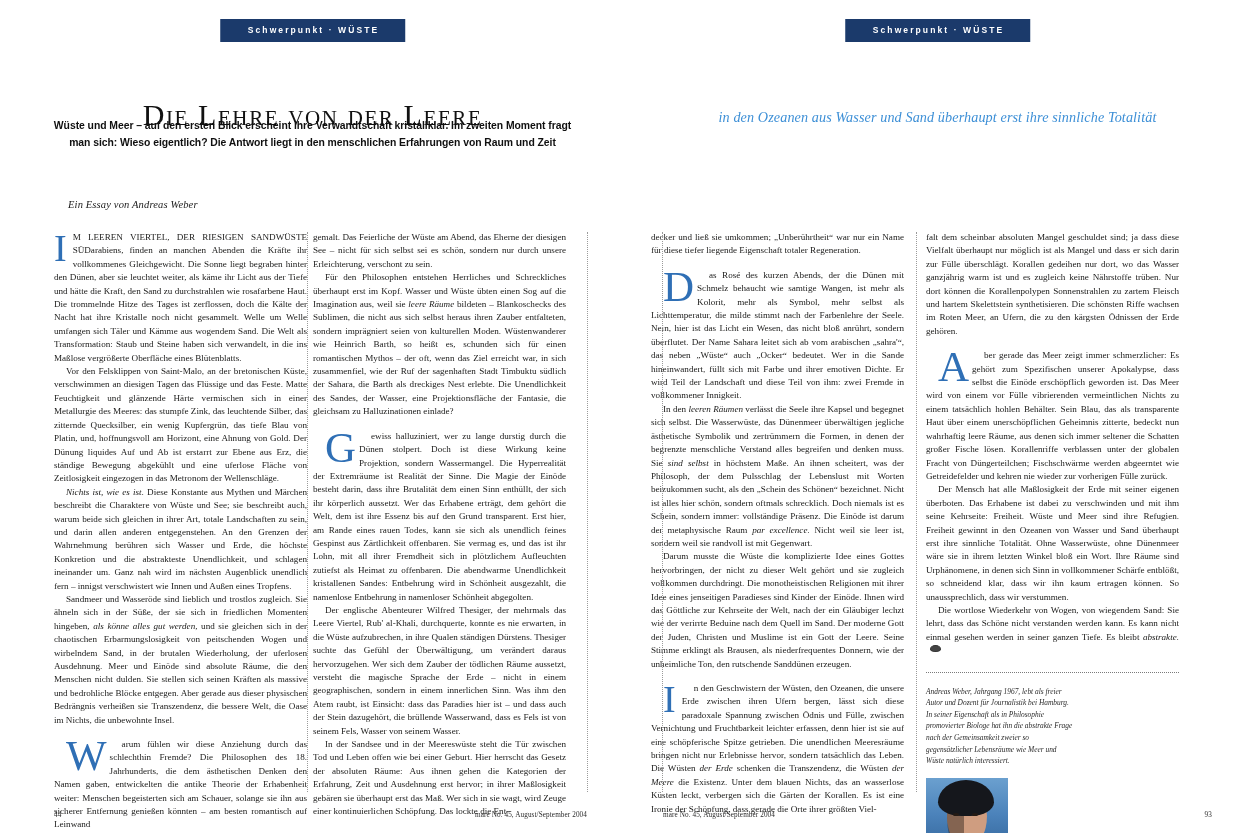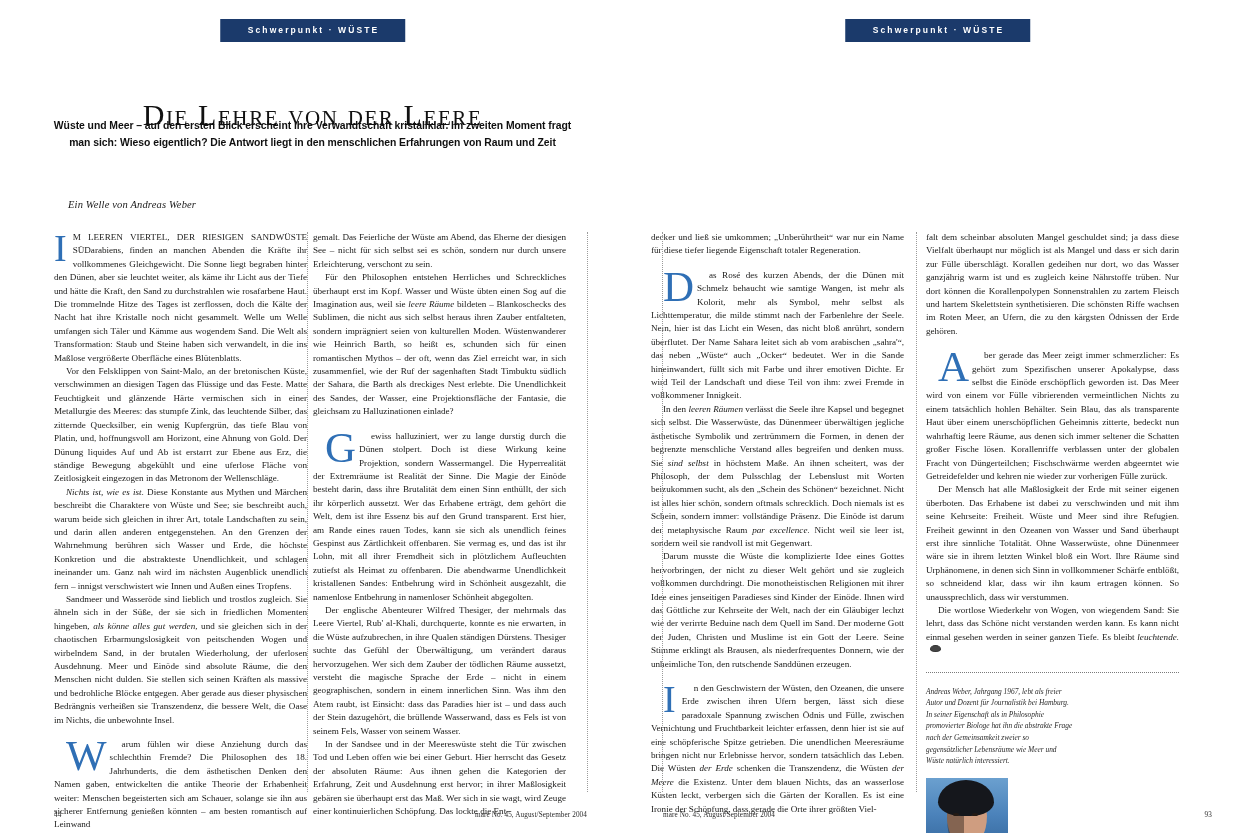--- a/index.html
+++ b/index.html
@@ -279,21 +279,21 @@
 <div class="spread">
 
   <div class="page page-left">
 
     <div class="banner">Schwerpunkt · WÜSTE</div>
 
     <h1 class="headline">Die Lehre von der Leere</h1>
 
     <div class="standfirst">Wüste und Meer – auf den ersten Blick erscheint ihre Verwandtschaft kristallklar. Im zweiten Moment fragt man sich: Wieso eigentlich? Die Antwort liegt in den menschlichen Erfahrungen von Raum und Zeit</div>
 
-    <div class="byline">Ein Welle von Andreas Weber</div>
+    <div class="byline">Ein Essay von Andreas Weber</div>
 
     <div class="cols">
 
       <div class="col col-a">
         <p class="first"><span class="dropcap letter-I">I</span><span>M LEEREN VIERTEL, DER RIESIGEN SANDWÜSTE SÜDarabiens, finden an manchen Abenden die Kräfte ihr vollkommenes Gleichgewicht. Die Sonne liegt begraben hinter den Dünen, aber sie leuchtet weiter, als käme ihr Licht aus der Tiefe und hätte die Kraft, den Sand zu durchstrahlen wie rosafarbene Haut. Die trommelnde Hitze des Tages ist zerflossen, doch die Kälte der Nacht hat ihre Kristalle noch nicht gesammelt. Welle um Welle umfangen sich Täler und Kämme aus wogendem Sand. Die Welt als Transformation: Staub und Steine haben sich verwandelt, in die ins Maßlose vergrößerte Oberfläche eines Blütenblatts.</span></p>
         <p><span>Vor den Felsklippen von Saint-Malo, an der bretonischen Küste, verschwimmen an diesigen Tagen das Flüssige und das Feste. Matte Feuchtigkeit und glänzende Härte vermischen sich in einer Metallurgie des Meeres: das stumpfe Zink, das leuchtende Silber, das zitternde Quecksilber, ein wenig Kupfergrün, das tiefe Blau von Platin, und, hoffnungsvoll am Horizont, eine Ahnung von Gold. Der Dünung liquides Auf und Ab ist erstarrt zur Ebene aus Erz, die ständige Bewegung abgekühlt und eine uferlose Fläche von Zeitlosigkeit eingezogen in das Metronom der Wellenschläge.</span></p>
         <p><i>Nichts ist, wie es ist.</i><span> Diese Konstante aus Mythen und Märchen beschreibt die Charaktere von Wüste und See; sie beschreibt auch, warum beide sich gleichen in ihrer Art, totale Landschaften zu sein, und darin allen anderen entgegenstehen. An den Grenzen der Wahrnehmung berühren sich Wasser und Erde, die höchste Konkretion und die abstrakteste Unendlichkeit, und schlagen ineinander um. Ganz nah wird im nächsten Augenblick unendlich fern – innigst verschwistert wie Innen und Außen eines Tropfens.</span></p>
         <p><span>Sandmeer und Wasseröde sind lieblich und trostlos zugleich. Sie ähneln sich in der Süße, der sie sich in friedlichen Momenten hingeben, </span><i>als könne alles gut werden</i><span>, und sie gleichen sich in der chaotischen Erbarmungslosigkeit von peitschenden Wogen und wirbelndem Sand, in der brutalen Wiederholung, der uferlosen Ausdehnung. Meer und Einöde sind absolute Räume, die den Menschen nicht dulden. Sie stellen sich seinen Kräften als massive und bedrohliche Blöcke entgegen. Aber gerade aus dieser physischen Bedrängnis verheißen sie Transzendenz, die bessere Welt, die Oase im Nichts, die unbewohnte Insel.</span></p>
         <p class="spaced"><span class="dropcap letter-W">W</span><span>arum fühlen wir diese Anziehung durch das schlechthin Fremde? Die Philosophen des 18. Jahrhunderts, die dem ästhetischen Denken den Namen gaben, entwickelten die antike Theorie der Erhabenheit weiter: Menschen begeisterten sich am Schauer, solange sie ihn aus sicherer Entfernung genießen könnten – am besten romantisch auf Leinwand</span></p>
       </div>
@@ -316,37 +316,38 @@
       <span class="issue-right">mare No. 45, August/September 2004</span>
     </div>
 
   </div>
 
   <div class="page page-right">
 
     <div class="banner">Schwerpunkt · WÜSTE</div>
 
     <div class="pullquote">
+      <div>in den Ozeanen aus Wasser und Sand überhaupt erst ihre sinnliche Totalität</div>
     </div>
 
     <div class="cols">
 
       <div class="col col-a">
         <p class="first"><span>decker und ließ sie umkommen; „Unberührtheit“ war nur ein Name für diese tiefer liegende Eigenschaft totaler Regeneration.</span></p>
         <p class="spaced"><span class="dropcap letter-D">D</span><span>as Rosé des kurzen Abends, der die Dünen mit Schmelz behaucht wie samtige Wangen, ist mehr als Kolorit, mehr als Symbol, mehr selbst als Lichttemperatur, die milde stimmt nach der Farbenlehre der Seele. Nein, hier ist das Licht ein Wesen, das nicht bloß anrührt, sondern überflutet. Der Name Sahara leitet sich ab vom arabischen „sahra'“, das neben „Wüste“ auch „Ocker“ bedeutet. Wer in die Sande hineinwandert, füllt sich mit Farbe und ihrer emotiven Dichte. Er wird Teil der Landschaft und diese Teil von ihm: zwei Fremde in vollkommener Innigkeit.</span></p>
         <p><span>In den </span><i>leeren Räumen</i><span> verlässt die Seele ihre Kapsel und begegnet sich selbst. Die Wasserwüste, das Dünenmeer überwältigen jegliche ästhetische Symbolik und zertrümmern die Formen, in denen der begrenzte menschliche Verstand alles begreifen und denken muss. Sie </span><i>sind selbst</i><span> in höchstem Maße. An ihnen scheitert, was der Philosoph, der dem Pulsschlag der Lebenslust mit Worten beizukommen sucht, als den „Schein des Schönen“ bezeichnet. Nicht ist alles hier schön, sondern oftmals schrecklich. Doch niemals ist es Schein, sondern immer: vollständige Präsenz. Die Einöde ist darum der metaphysische Raum </span><i>par excellence.</i><span> Nicht weil sie leer ist, sondern weil sie randvoll ist mit Gegenwart.</span></p>
         <p><span>Darum musste die Wüste die komplizierte Idee eines Gottes hervorbringen, der nicht zu dieser Welt gehört und sie zugleich vollkommen durchdringt. Die monotheistischen Religionen mit ihrer Idee eines jenseitigen Paradieses sind Kinder der Einöde. Ihnen wird das Göttliche zur Kehrseite der Welt, nach der ein Gläubiger lechzt wie der verirrte Beduine nach dem Quell im Sand. Der moderne Gott der Juden, Christen und Muslime ist ein Gott der Leere. Seine Stimme erklingt als Brausen, als niederfrequentes Donnern, wie der unheimliche Ton, den rutschende Sanddünen erzeugen.</span></p>
         <p class="spaced"><span class="dropcap letter-I">I</span><span>n den Geschwistern der Wüsten, den Ozeanen, die unsere Erde zwischen ihren Ufern bergen, lässt sich diese paradoxale Spannung zwischen Ödnis und Fülle, zwischen Vernichtung und Fruchtbarkeit leichter erfassen, denn hier ist sie auf eine schöpferische Spitze getrieben. Die unendlichen Meeresräume bringen nicht nur Erlebnisse hervor, sondern tatsächlich das Leben. Die Wüsten </span><i>der Erde</i><span> schenken die Transzendenz, die Wüsten </span><i>der Meere</i><span> die Existenz. Unter dem blauen Nichts, das an wasserlose Küsten leckt, verbergen sich die Gärten der Korallen. Es ist eine Ironie der Schöpfung, dass gerade die Orte ihrer größten Viel-</span></p>
       </div>
 
       <div class="col col-b">
         <p class="first"><span>falt dem scheinbar absoluten Mangel geschuldet sind; ja dass diese Vielfalt überhaupt nur möglich ist als Mangel und dass er sich darin zur Fülle überschlägt. Korallen gedeihen nur dort, wo das Wasser ganzjährig warm ist und es zugleich keine Nährstoffe trüben. Nur dort können die Korallenpolypen Sonnenstrahlen zu zartem Fleisch und hartem Skelettstein synthetisieren. Die schönsten Riffe wachsen im Roten Meer, an Ufern, die zu den kärgsten Ödnissen der Erde gehören.</span></p>
         <p class="spaced"><span class="dropcap letter-A">A</span><span>ber gerade das Meer zeigt immer schmerzlicher: Es gehört zum Spezifischen unserer Apokalypse, dass selbst die Einöde erschöpflich geworden ist. Das Meer wird von einem vor Fülle vibrierenden vermeintlichen Nichts zu einem tatsächlich hohlen Behälter. Sein Blau, das als transparente Haut über einem unerschöpflichen Geheimnis zitterte, bedeckt nun wahrhaftig leere Räume, aus denen sich immer seltener die Schatten großer Fische lösen. Korallenriffe verblassen unter der globalen Fracht von Düngerteilchen; Fischschwärme werden abgeerntet wie Getreidefelder und kehren nie wieder zur vorherigen Fülle zurück.</span></p>
         <p><span>Der Mensch hat alle Maßlosigkeit der Erde mit seiner eigenen überboten. Das Erhabene ist dabei zu verschwinden und mit ihm seine Kehrseite: Freiheit. Wüste und Meer sind ihre Refugien. Freiheit gewinnt in den Ozeanen von Wasser und Sand überhaupt erst ihre sinnliche Totalität. Ohne Wasserwüste, ohne Dünenmeer wäre sie in ihrem letzten Winkel bloß ein Wort. Ihre Räume sind Urphänomene, in denen sich Sinn in vollkommener Schärfe entblößt, so schneidend klar, dass wir ihn kaum ertragen können. So unaussprechlich, dass wir verstummen.</span></p>
-        <p><span>Die wortlose Wiederkehr von Wogen, von wiegendem Sand: Sie lehrt, dass das Schöne nicht verstanden werden kann. Es kann nicht einmal gesehen werden in seiner ganzen Tiefe. Es bleibt </span><i>leuchtende.</i><span class="endmark"></span></p>
+        <p><span>Die wortlose Wiederkehr von Wogen, von wiegendem Sand: Sie lehrt, dass das Schöne nicht verstanden werden kann. Es kann nicht einmal gesehen werden in seiner ganzen Tiefe. Es bleibt </span><i>abstrakte.</i><span class="endmark"></span></p>
 
         <div class="bio-rule"></div>
 
         <div class="bio">
           <div class="bio-text">Andreas Weber, Jahrgang 1967, lebt als freier Autor und Dozent für Journalistik bei Hamburg. In seiner Eigenschaft als in Philosophie promovierter Biologe hat ihn die abstrakte Frage nach der Gemeinsamkeit zweier so gegensätzlicher Lebensräume wie Meer und Wüste natürlich interessiert.</div>
           <div class="bio-photo">
             <div class="sky"></div>
             <div class="collar"></div>
             <div class="face"></div>
             <div class="shadow"></div>

